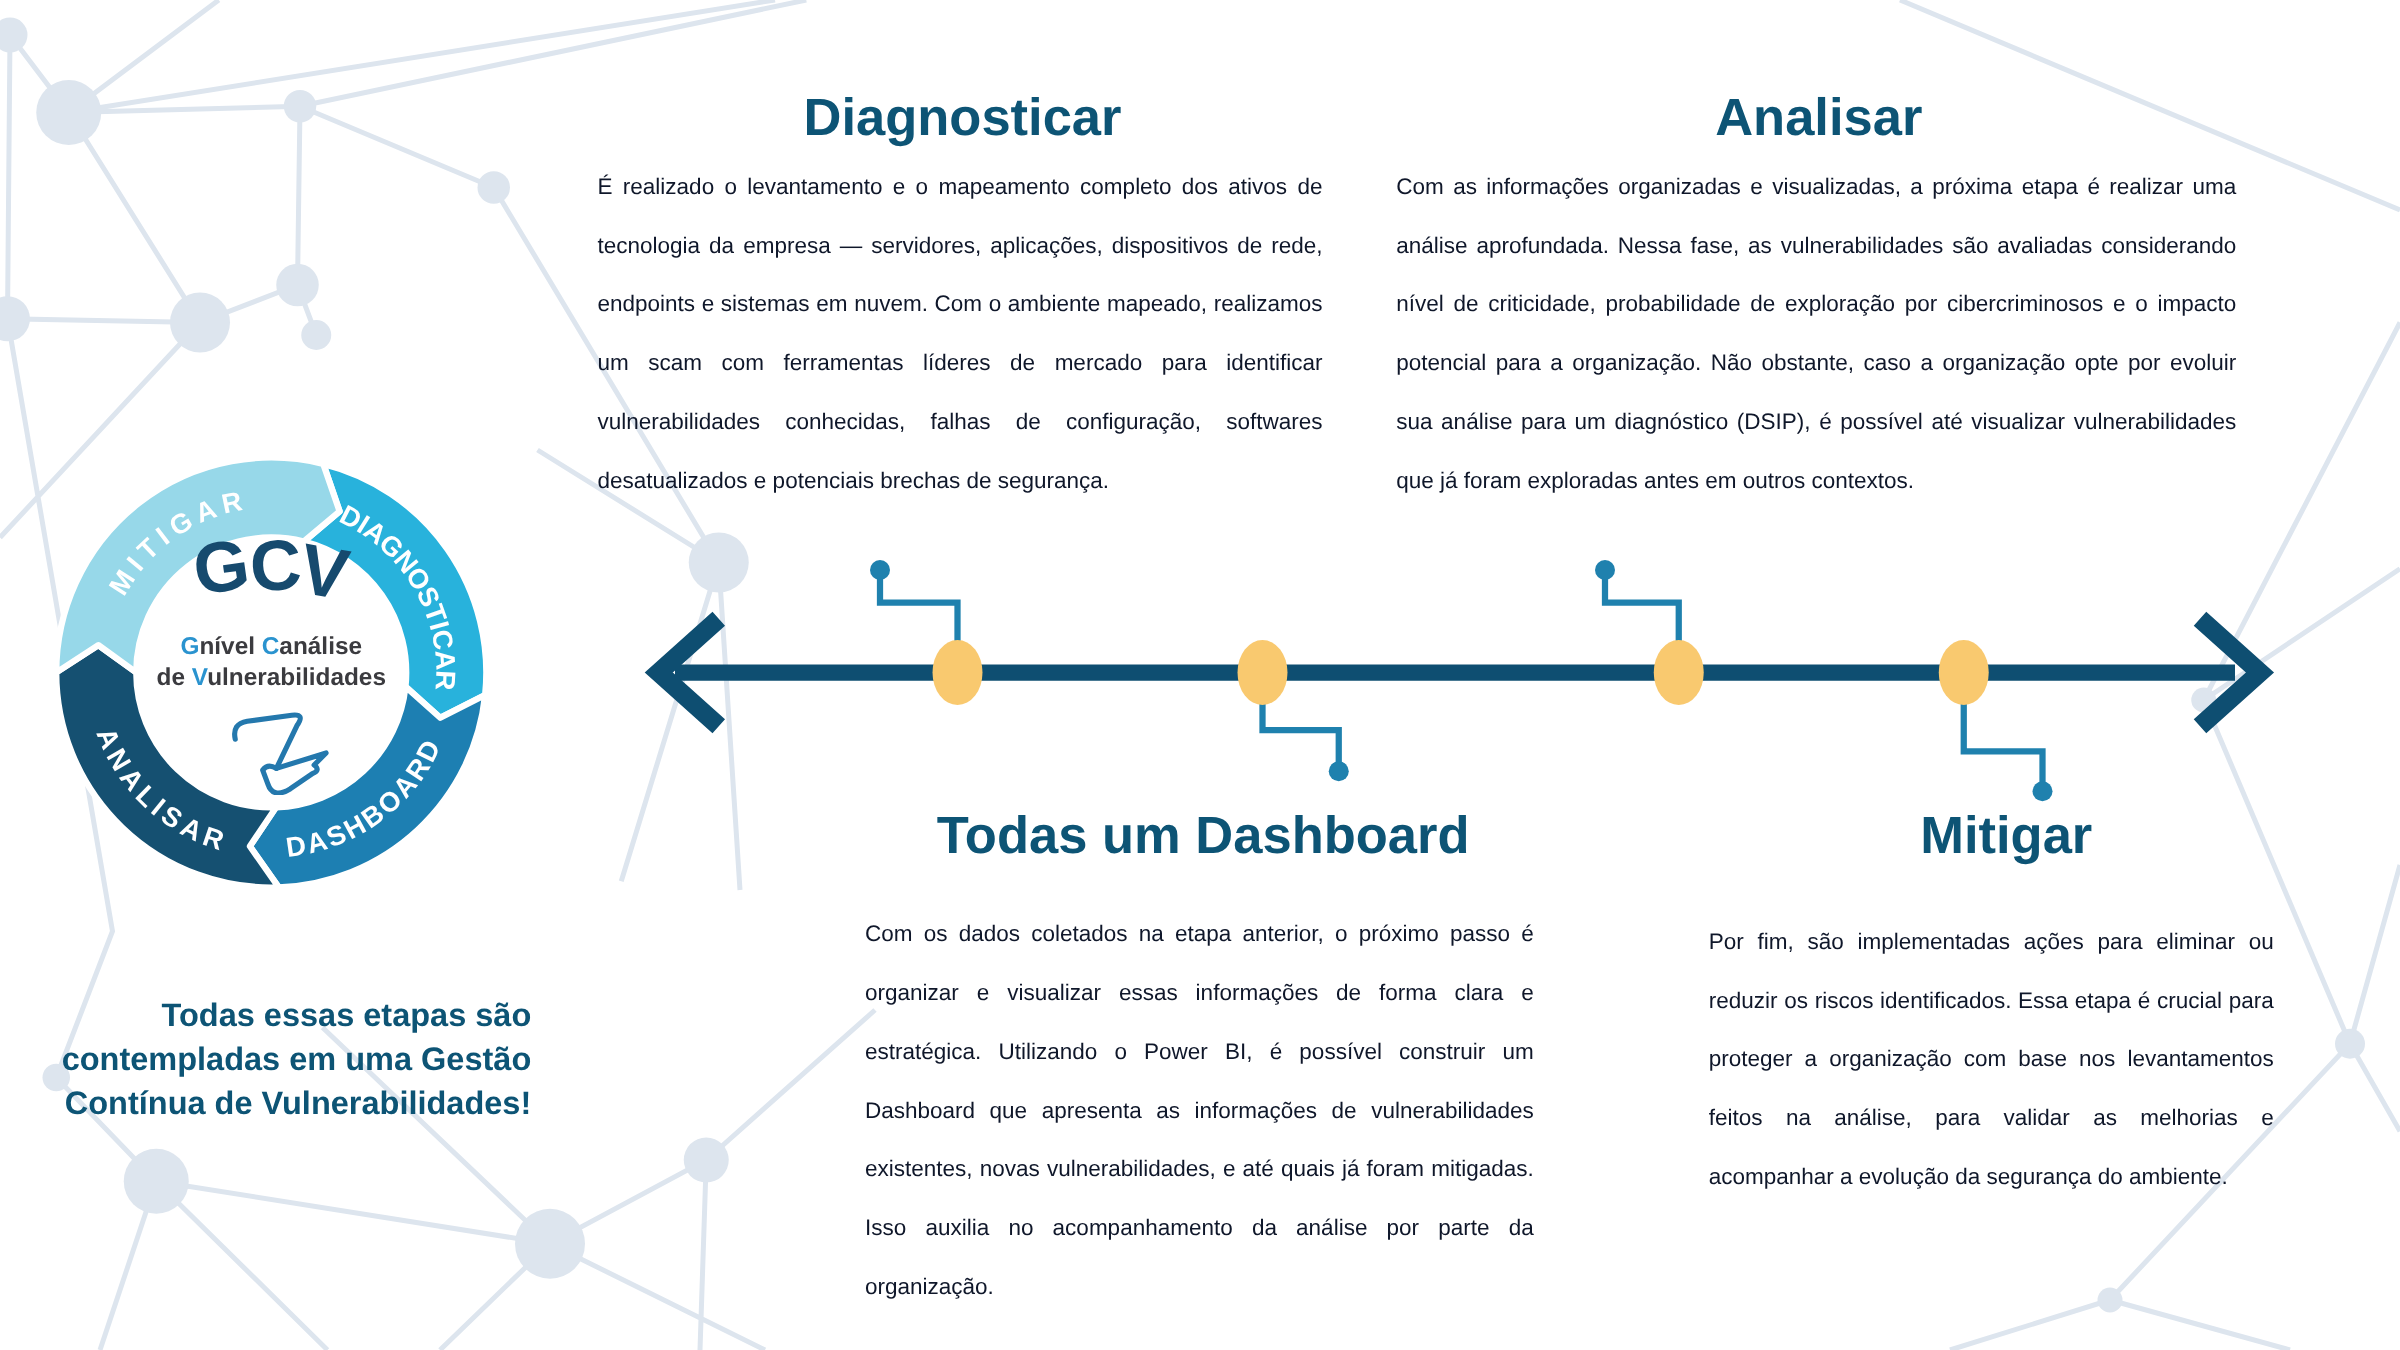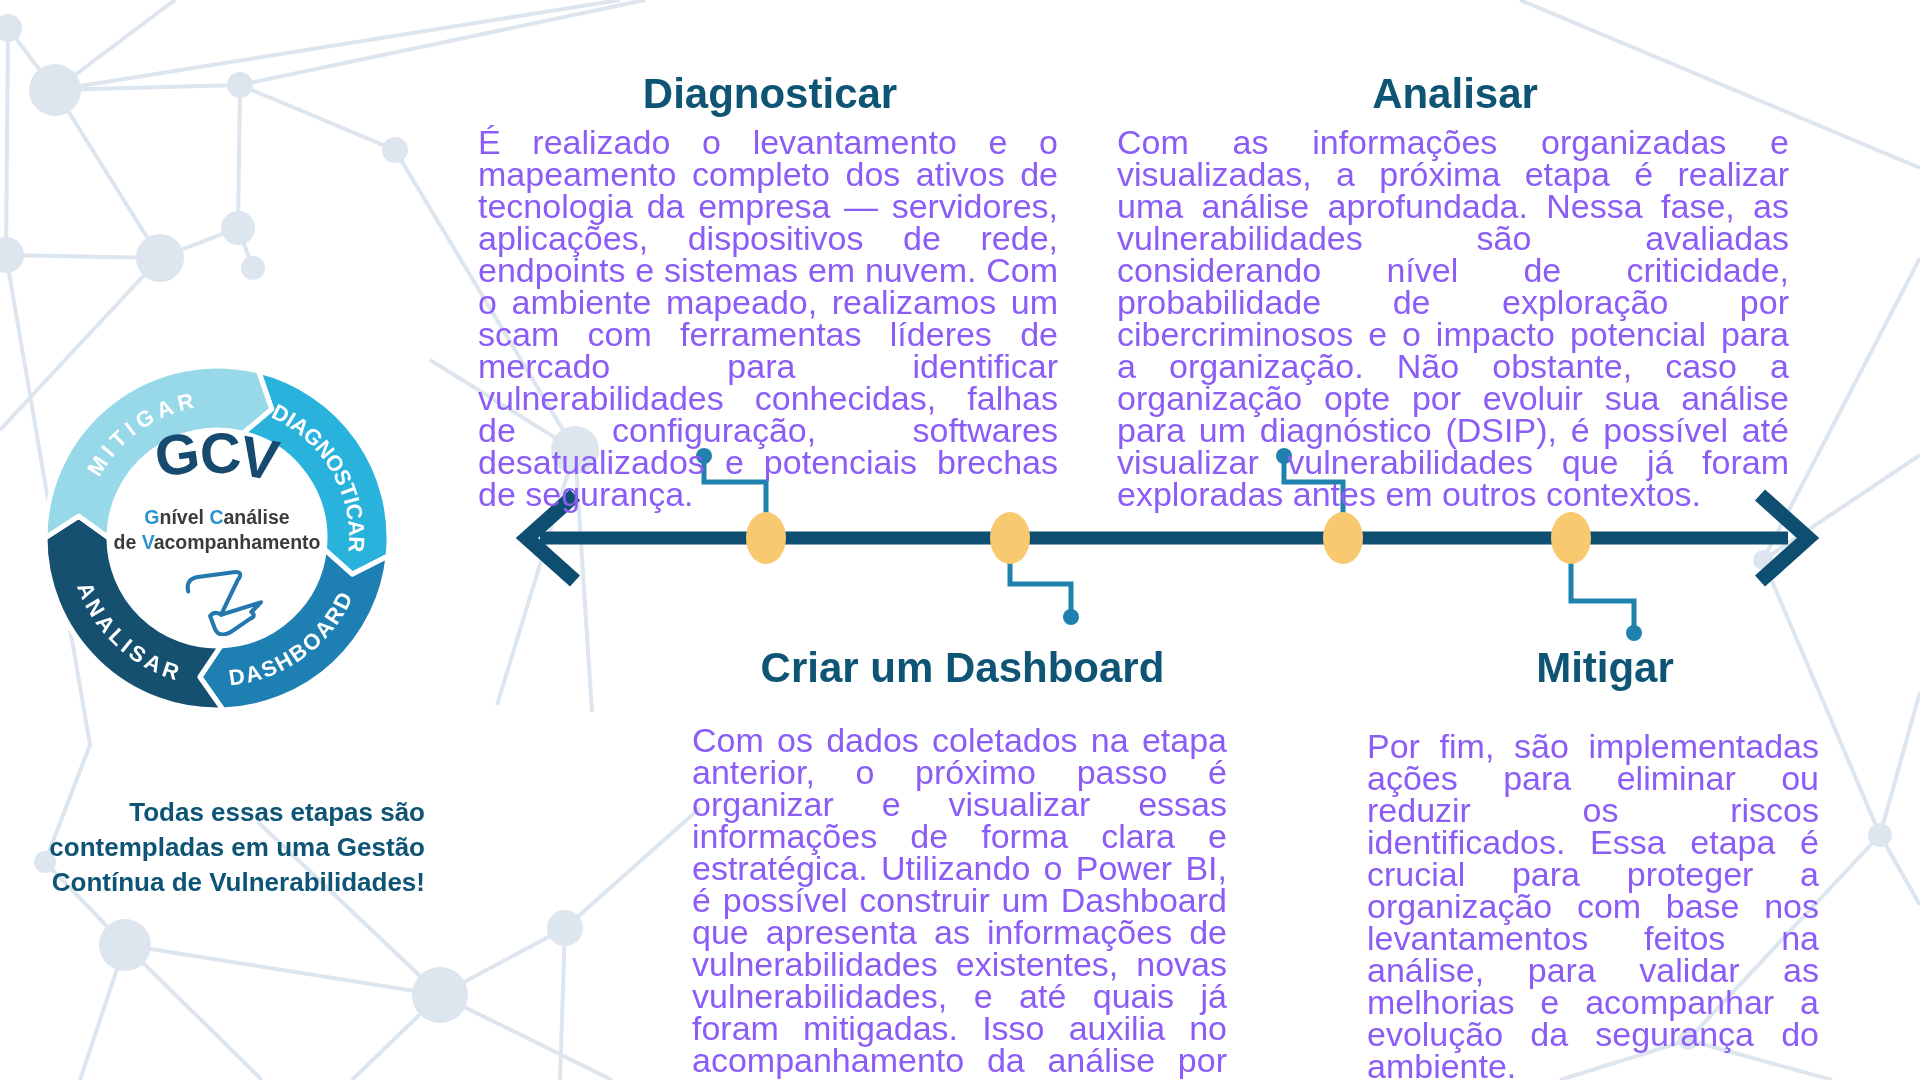--- a/index.html
+++ b/index.html
@@ -12,21 +12,21 @@
                display:flex;flex-direction:column;align-items:center;justify-content:flex-start;text-align:center;}
   .gcv-row{display:flex;align-items:flex-start;justify-content:center;margin-top:2px;}
   .gcv-letter{display:inline-block;font-weight:700;font-size:57px;line-height:1;color:#164a6e;letter-spacing:0;}
   .gcv-g{transform:rotate(-8deg);}
   .gcv-c{transform:rotate(-3deg) translateY(-1px);}
   .gcv-v{transform:rotate(10deg) translateY(4px);}
   .ring-subtitle{margin-top:22px;font-weight:700;font-size:19.5px;line-height:1.3;color:#3b3b3f;}
   .ring-subtitle .hl{color:#2a93cf;}
   .bird-wrap{margin-top:10px;}
   .step-title{position:absolute;font-weight:700;font-size:42px;line-height:1.05;color:#0d5475;text-align:center;z-index:3;}
-  .step-body{position:absolute;font-size:34px;line-height:32px;color:#8b5cf6;text-align:justify;z-index:3;}
+  .step-body{position:absolute;font-size:18px;line-height:47px;color:#0f172a;text-align:justify;z-index:3;}
   #title-diagnosticar{left:480px;top:72px;width:580px;}
   #body-diagnosticar{left:478px;top:126px;width:580px;}
   #title-analisar{left:1150px;top:72px;width:610px;}
   #body-analisar{left:1117px;top:126px;width:672px;}
   #title-dashboard{left:700px;top:646px;width:525px;}
   #body-dashboard{left:692px;top:724px;width:535px;}
   #title-mitigar{left:1380px;top:646px;width:450px;}
   #body-mitigar{left:1341px;top:730px;width:452px;margin-left:26px;}
   #ring-caption{position:absolute;left:25px;top:795px;width:400px;z-index:3;
                 font-weight:700;font-size:26px;line-height:1.35;color:#0d5475;text-align:right;}
@@ -116,35 +116,35 @@
 </svg>
 
 <div id="ring-center" class="abs">
   <div class="gcv-row">
     <span class="gcv-letter gcv-g">G</span>
     <span class="gcv-letter gcv-c">C</span>
     <span class="gcv-letter gcv-v">V</span>
   </div>
   <div class="ring-subtitle">
     <div><span class="hl">G</span><span>nível </span><span class="hl">C</span><span>análise</span></div>
-    <div><span>de </span><span class="hl">V</span><span>acompanhamento</span></div>
+    <div><span>de </span><span class="hl">V</span><span>ulnerabilidades</span></div>
   </div>
   <div class="bird-wrap">
     <svg width="96" height="70" viewBox="0 0 140 100" fill="none" stroke="#2478ad" stroke-width="6" stroke-linejoin="round" stroke-linecap="round">
       <path d="M28 36 Q24 18 42 15 L94 8 Q110 6 100 20 L76 70"></path>
       <path d="M76 70 L134 52 L120 66 Q128 72 118 76 L92 94 Q72 106 66 88 L60 72 Q66 64 76 70 Z"></path>
     </svg>
   </div>
 </div>
 
 <div id="ring-caption">Todas essas etapas são contempladas em uma Gestão Contínua de Vulnerabilidades!</div>
 
 <div id="title-diagnosticar" class="step-title">Diagnosticar</div>
 <div id="body-diagnosticar" class="step-body">É realizado o levantamento e o mapeamento completo dos ativos de tecnologia da empresa — servidores, aplicações, dispositivos de rede, endpoints e sistemas em nuvem. Com o ambiente mapeado, realizamos um scam com ferramentas líderes de mercado para identificar vulnerabilidades conhecidas, falhas de configuração, softwares desatualizados e potenciais brechas de segurança.</div>
 
 <div id="title-analisar" class="step-title">Analisar</div>
 <div id="body-analisar" class="step-body">Com as informações organizadas e visualizadas, a próxima etapa é realizar uma análise aprofundada. Nessa fase, as vulnerabilidades são avaliadas considerando nível de criticidade, probabilidade de exploração por cibercriminosos e o impacto potencial para a organização. Não obstante, caso a organização opte por evoluir sua análise para um diagnóstico (DSIP), é possível até visualizar vulnerabilidades que já foram exploradas antes em outros contextos.</div>
 
-<div id="title-dashboard" class="step-title">Criar um Dashboard</div>
+<div id="title-dashboard" class="step-title">Todas um Dashboard</div>
 <div id="body-dashboard" class="step-body">Com os dados coletados na etapa anterior, o próximo passo é organizar e visualizar essas informações de forma clara e estratégica. Utilizando o Power BI, é possível construir um Dashboard que apresenta as informações de vulnerabilidades existentes, novas vulnerabilidades, e até quais já foram mitigadas. Isso auxilia no acompanhamento da análise por parte da organização.</div>
 
 <div id="title-mitigar" class="step-title">Mitigar</div>
 <div id="body-mitigar" class="step-body">Por fim, são implementadas ações para eliminar ou reduzir os riscos identificados. Essa etapa é crucial para proteger a organização com base nos levantamentos feitos na análise, para validar as melhorias e acompanhar a evolução da segurança do ambiente.</div>
 
 </body></html>

